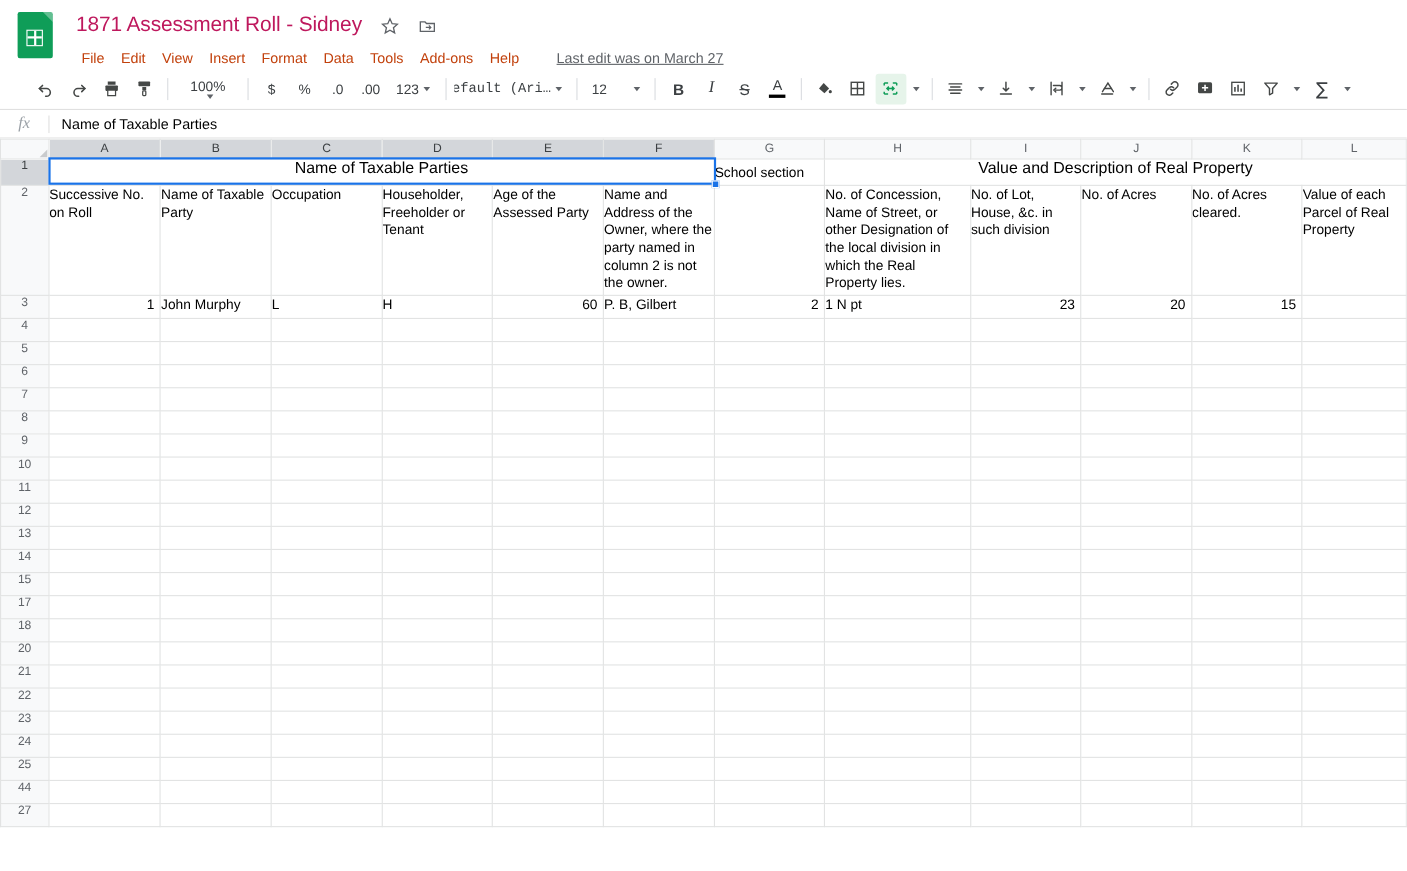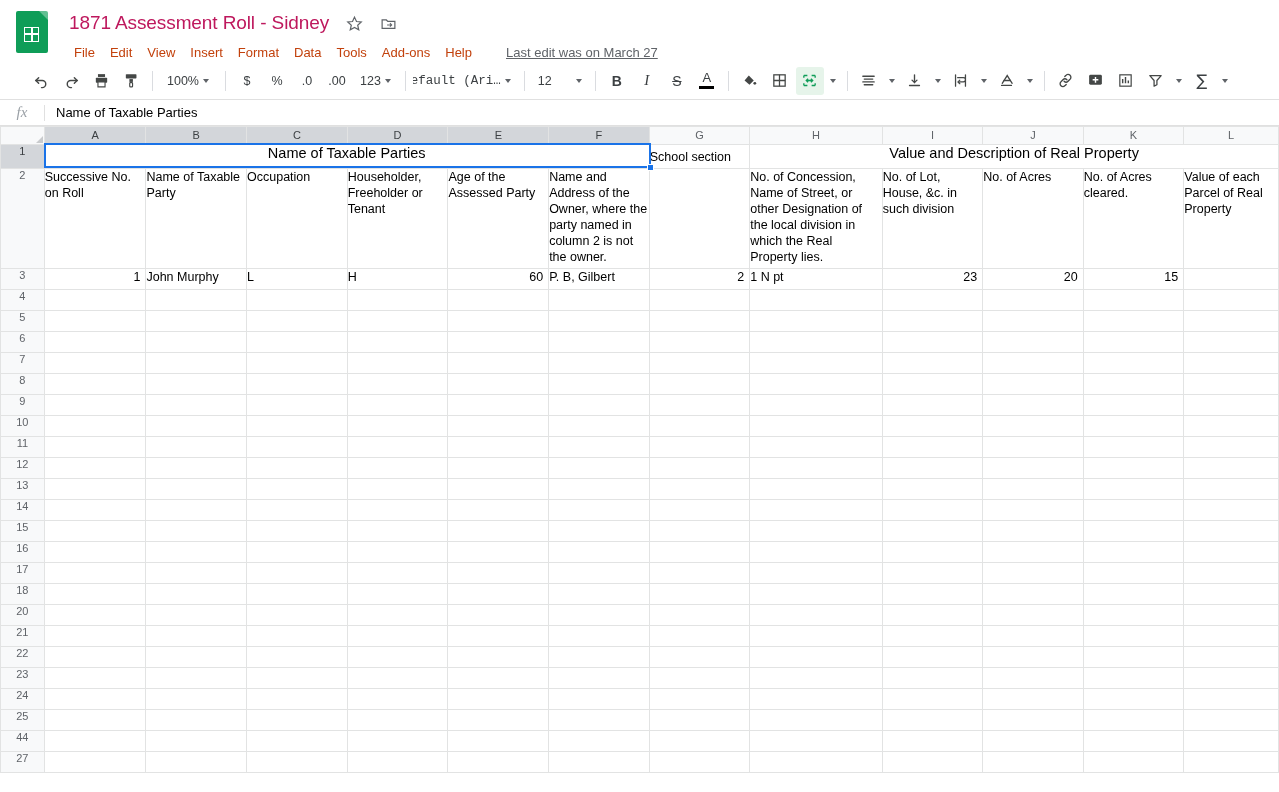--- a/index.html
+++ b/index.html
@@ -123,21 +123,21 @@
     margin: 0 6px;
   }
   .tb-caret {
     width: 0; height: 0;
     border-left: 3.5px solid transparent;
     border-right: 3.5px solid transparent;
     border-top: 4px solid #5f6368;
     margin-left: 4px;
   }
   .tb-label { font-size: 12.5px; color: #3c4043; white-space: nowrap; }
-  .zoom-box { padding: 0 4px 0 8px; min-width: 58px; justify-content: flex-start; }
+  .zoom-box { padding: 0 4px 0 8px; min-width: 58px; justify-content: center; flex-direction: column; }
   .font-box { width: 104px; justify-content: flex-end; padding: 0 6px; overflow: hidden; font-family: Liberation Mono, monospace; }
   .size-box { width: 56px; justify-content: flex-start; padding: 0 6px; }
   .spacer { flex: 1; }
 
   
   .formulabar {
     height: 26px;
     display: flex;
     align-items: center;
     border-bottom: 1px solid #e0e0e0;
@@ -718,35 +718,20 @@
           <td class="cell"></td>
           <td class="cell"></td>
           <td class="cell"></td>
           <td class="cell"></td>
           <td class="cell"></td>
           <td class="cell"></td>
           <td class="cell"></td>
           <td class="cell"></td>
         </tr>
         <tr style="height: 21px;">
-          <td class="rowhead">16</td>
-          <td class="cell"></td>
-          <td class="cell"></td>
-          <td class="cell"></td>
-          <td class="cell"></td>
-          <td class="cell"></td>
-          <td class="cell"></td>
-          <td class="cell"></td>
-          <td class="cell"></td>
-          <td class="cell"></td>
-          <td class="cell"></td>
-          <td class="cell"></td>
-          <td class="cell"></td>
-        </tr>
-        <tr style="height: 21px;">
           <td class="rowhead">17</td>
           <td class="cell"></td>
           <td class="cell"></td>
           <td class="cell"></td>
           <td class="cell"></td>
           <td class="cell"></td>
           <td class="cell"></td>
           <td class="cell"></td>
           <td class="cell"></td>
           <td class="cell"></td>

